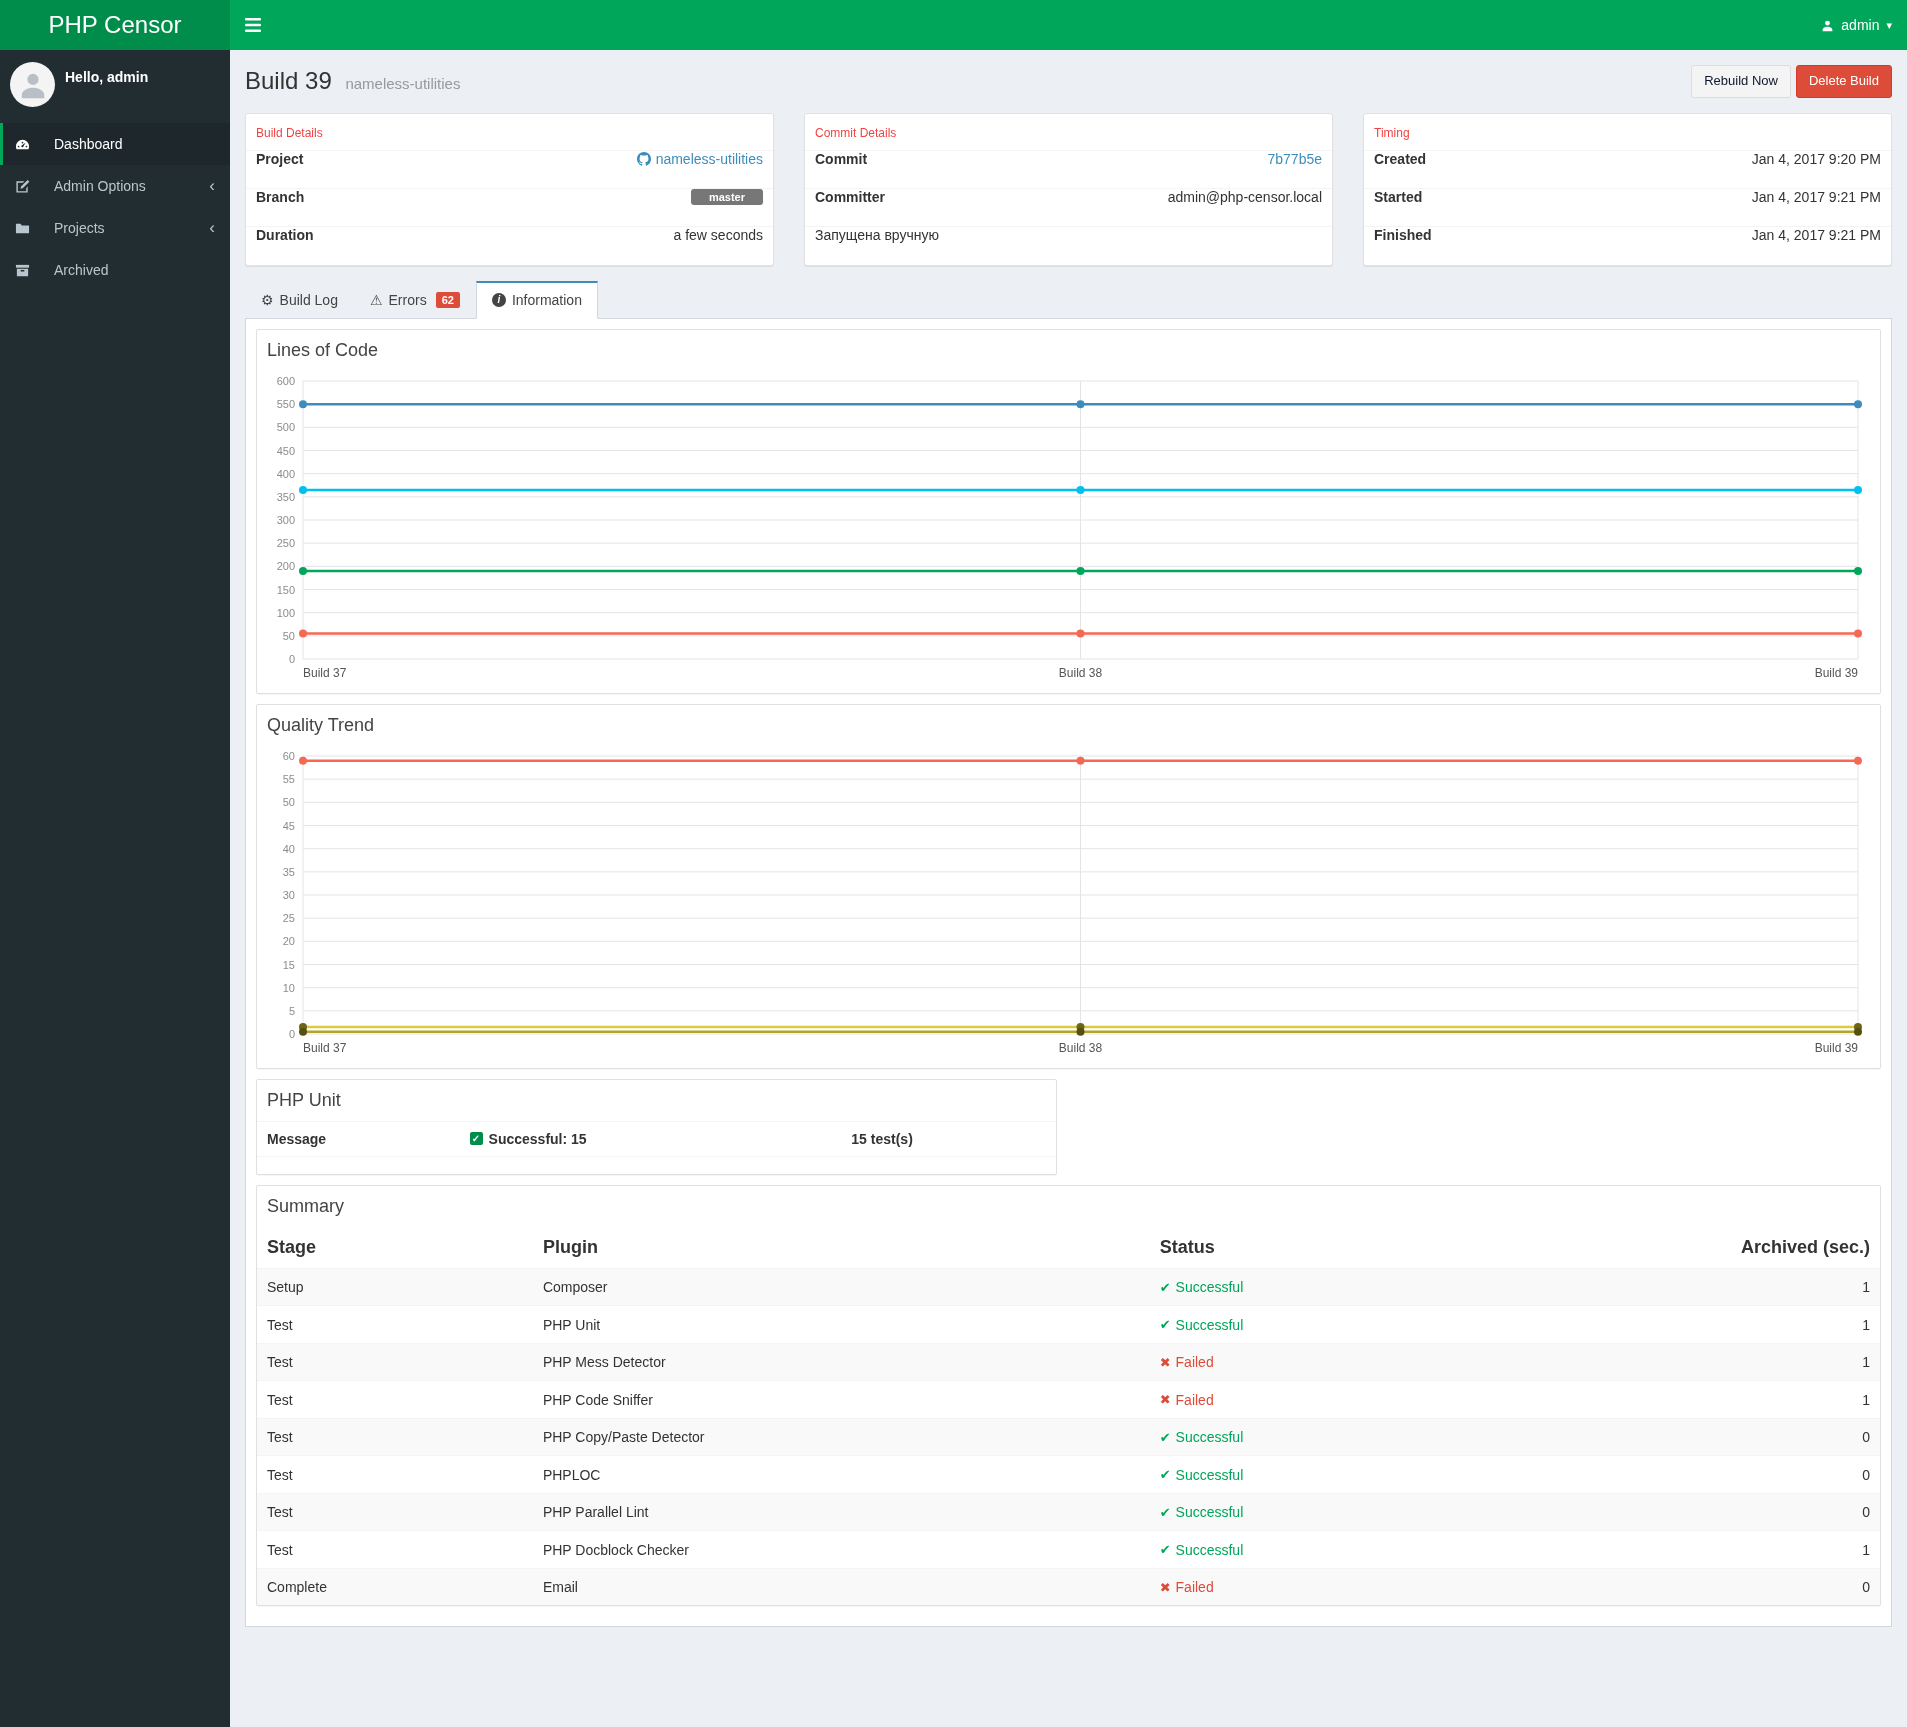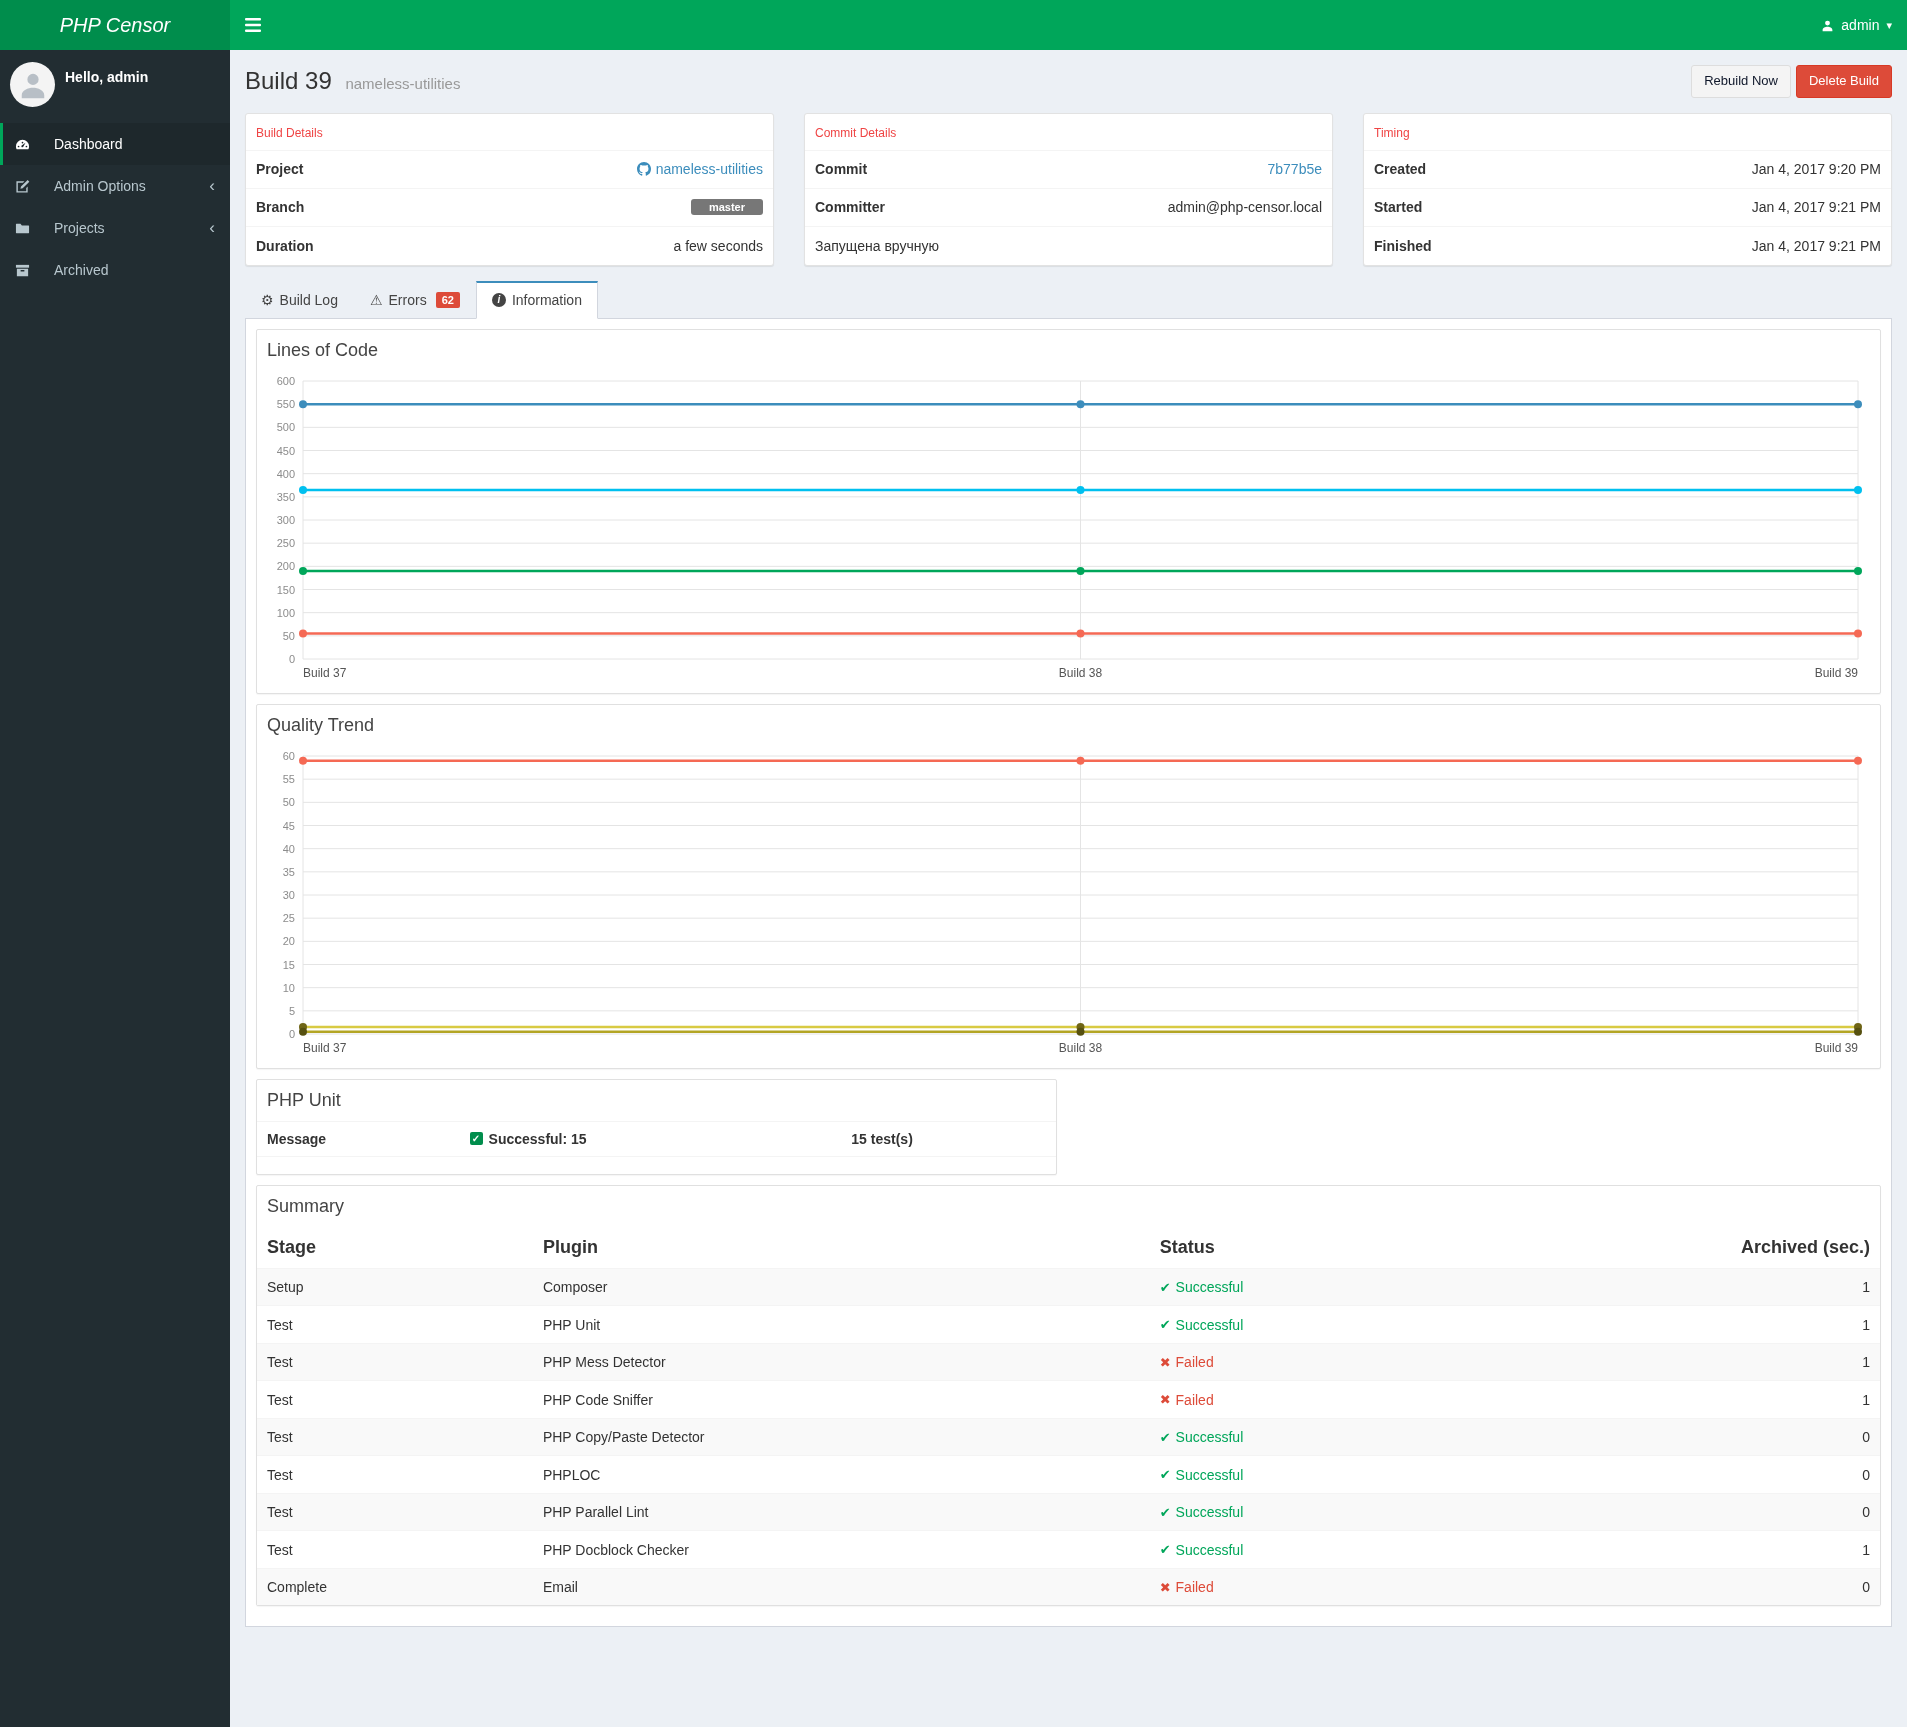--- a/index.html
+++ b/index.html
@@ -2,21 +2,21 @@
 <html><head>
 <meta charset="utf-8">
 <style>
   * { margin:0; padding:0; box-sizing:border-box; }
   html,body { width:100%; }
   body { font-family:"Liberation Sans", sans-serif; font-size:14px; color:#333; background:#ecf0f5; }
   .wrapper { position:relative; min-height:1727px; background:#ecf0f5; overflow:hidden; }
 
   
   .main-header { height:50px; display:flex; }
-  .logo { width:230px; background:#008d4c; color:#fff; font-size:20px; font-weight:400; display:flex; align-items:center; justify-content:center; cursor:pointer;font-style:italic; }
+  .logo { width:230px; background:#008d4c; color:#fff; font-size:24px; font-weight:400; display:flex; align-items:center; justify-content:center; cursor:pointer; }
   .navbar { flex:1; background:#00a65a; display:flex; align-items:stretch; justify-content:space-between; }
   .sidebar-toggle { width:45px; display:flex; align-items:center; justify-content:center; cursor:pointer; }
   .user-menu { color:#fff; padding:4px 15px; display:flex; align-items:center; gap:7px; cursor:pointer; font-size:14px; }
   .caret { font-size:11px; line-height:1; }
 
   
   .main-sidebar { position:absolute; top:50px; left:0; bottom:0; width:230px; background:#222d32; z-index:5; }
   .user-panel { padding:12px 10px; display:flex; gap:10px; align-items:flex-start; }
   .avatar { width:45px; height:45px; border-radius:50%; background:#f4f4f4; display:flex; align-items:center; justify-content:center; overflow:hidden; flex:0 0 45px; }
   .greeting { color:#fff; font-weight:bold; margin-top:7px; font-size:14px; }
@@ -35,21 +35,21 @@
   .btn { font-family:inherit; font-size:13px; padding:6px 12px; border-radius:3px; cursor:pointer; line-height:1.45; }
   .btn-default { background:#f4f4f4; border:1px solid #ddd; color:#0f172a; }
   .btn-danger { background:#dd4b39; border:1px solid #d73925; color:#fff; }
   .content { padding:0 15px 15px; }
 
   
   .boxes-row { display:flex; gap:30px; margin-bottom:15px; }
   .box { flex:1; background:#fff; border:1px solid #e2e2e2; border-radius:3px; box-shadow:0 1px 1px rgba(0,0,0,0.08); }
   .box-header { padding:10px; border-bottom:1px solid #f4f4f4; }
   .box-title { font-size:12px; font-weight:400; color:#ef4444; }
-  .detail-row { display:flex; align-items:center; justify-content:space-between; padding:0 10px; min-height:38px; border-bottom:1px solid #f4f4f4;gap:48px; }
+  .detail-row { display:flex; align-items:flex-start; justify-content:space-between; padding:0 10px; min-height:38px; border-bottom:1px solid #f4f4f4;gap:48px; }
   .detail-row:last-child { border-bottom:none; }
   .detail-row .lbl { font-weight:bold; color:#333; }
   .detail-row .val { color:#333; }
   .link { color:#3c8dbc; text-decoration:none; cursor:pointer; display:inline-flex; align-items:center; gap:5px; }
   .badge-default { background:#777; color:#fff; font-size:11px; font-weight:bold; padding:2px 18px; border-radius:3px; }
 
   
   .tabs { display:flex; border-bottom:1px solid #d2d6de; }
   .tab { padding:10px 15px; display:flex; align-items:center; gap:6px; color:#444; cursor:pointer; border:1px solid transparent; margin-bottom:-1px; text-decoration:none; }
   .tab.active { background:#fff; border-color:#d2d6de; border-bottom-color:#fff; border-top:2px solid #3c8dbc; padding-top:9px; }

